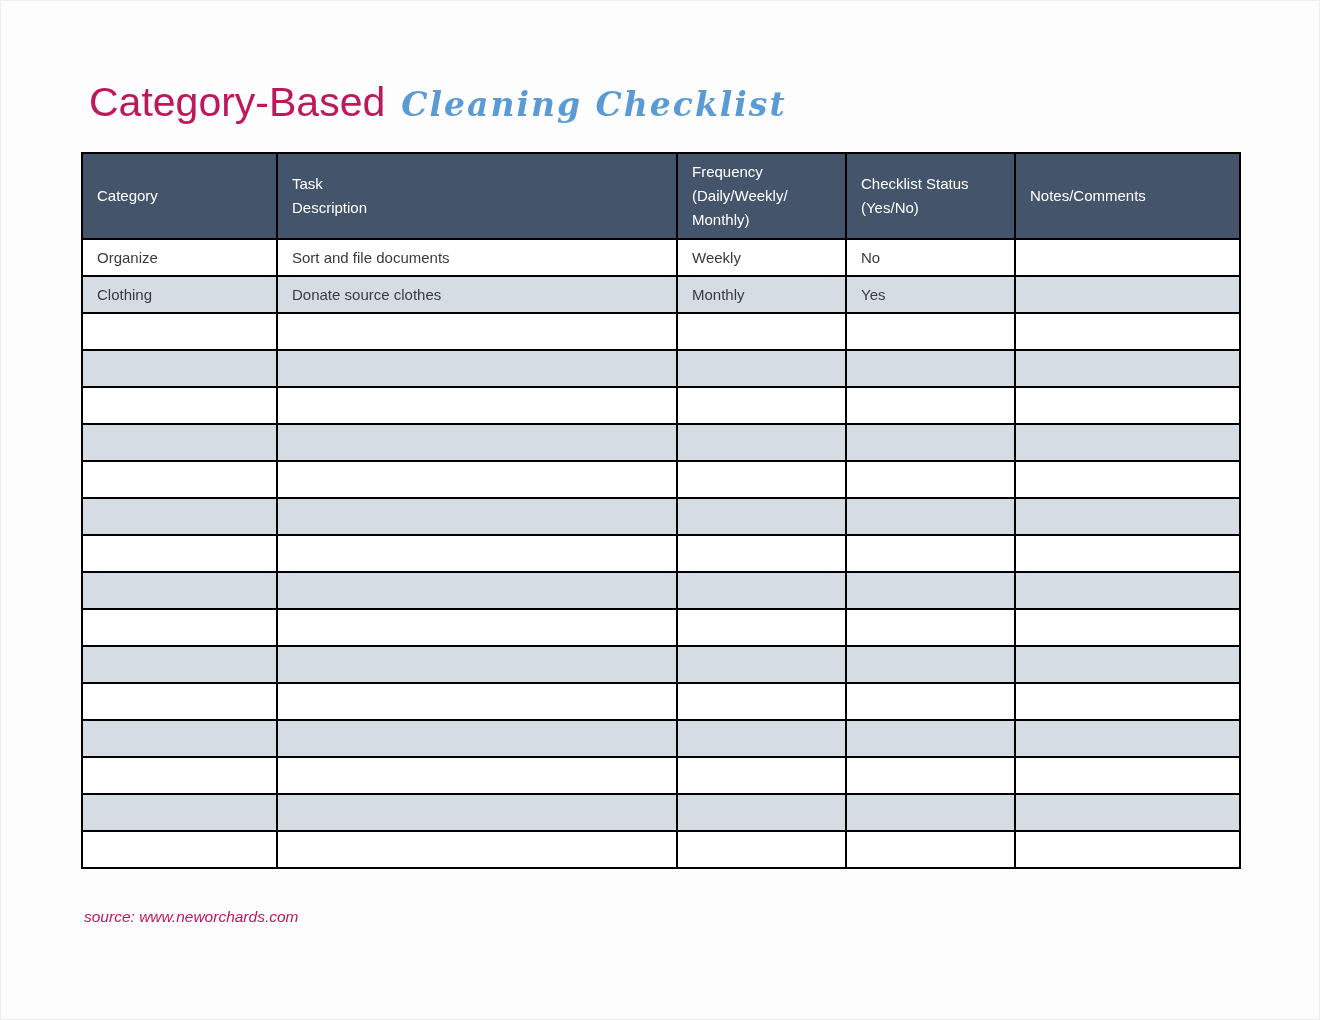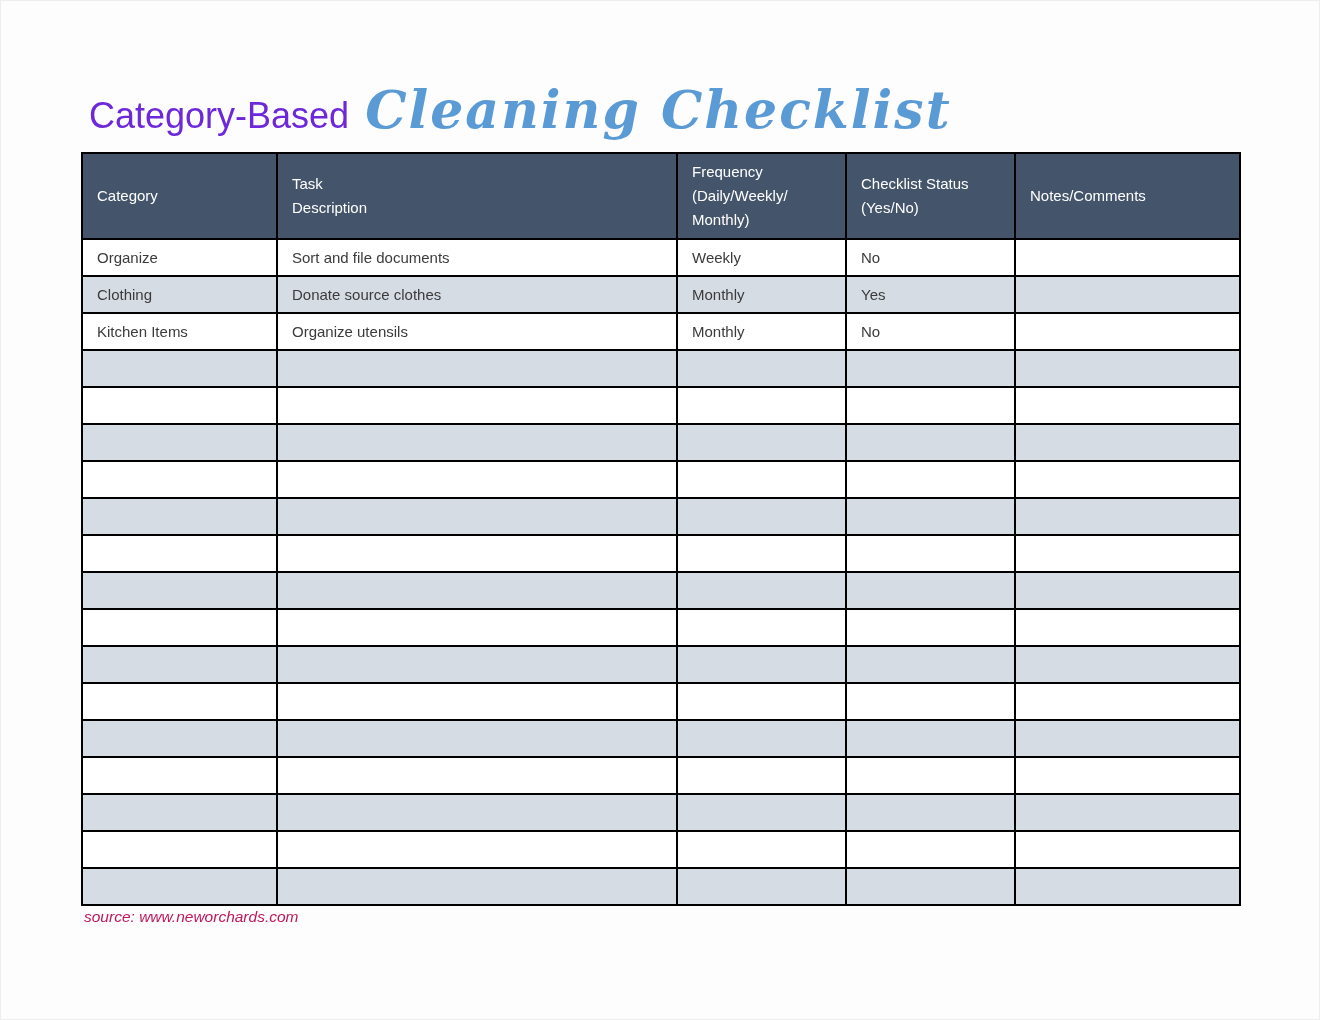--- a/index.html
+++ b/index.html
@@ -20,27 +20,27 @@
   .title {
     position: absolute;
     left: 88px;
     top: 78px;
     display: flex;
     align-items: baseline;
     gap: 16px;
     white-space: nowrap;
   }
   .title-regular {
-    font-size: 36px;
-    color: #6d28d9;
+    font-size: 41px;
+    color: #be185d;
     letter-spacing: 0px;
     text-align: center;
   }
   .title-script {
-    font-size: 52px;
+    font-size: 33px;
     color: #5B9BD5;
     font-style: italic;
     font-weight: bold;
     font-family: "DejaVu Serif", serif;
     letter-spacing: 2px;
   }
   table.checklist {
     position: absolute;
     left: 80px;
     top: 151px;
@@ -126,27 +126,20 @@
           <td></td>
         </tr>
         <tr>
           <td>Clothing</td>
           <td>Donate source clothes</td>
           <td>Monthly</td>
           <td>Yes</td>
           <td></td>
         </tr>
         <tr>
-          <td>Kitchen Items</td>
-          <td>Organize utensils</td>
-          <td>Monthly</td>
-          <td>No</td>
-          <td></td>
-        </tr>
-        <tr>
           <td></td>
           <td></td>
           <td></td>
           <td></td>
           <td></td>
         </tr>
         <tr>
           <td></td>
           <td></td>
           <td></td>

